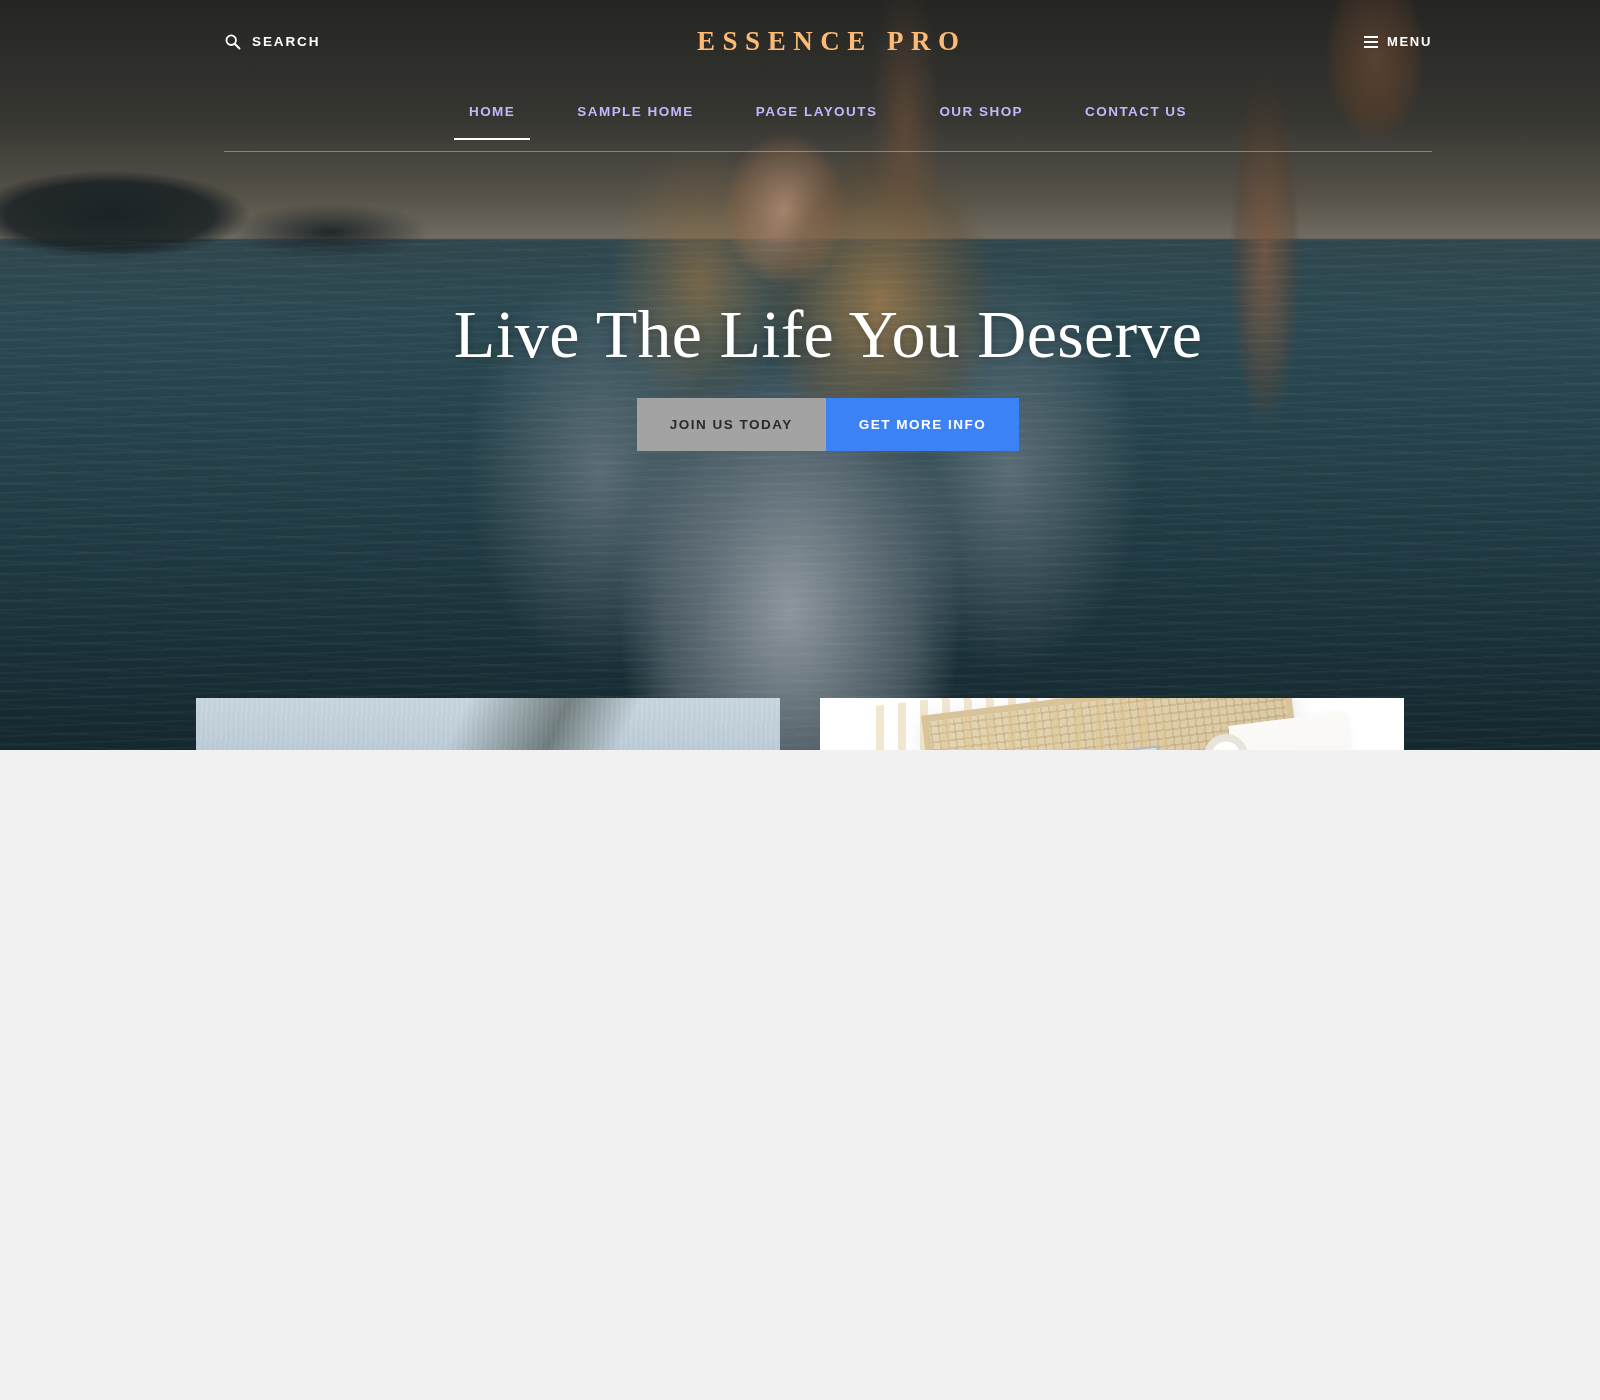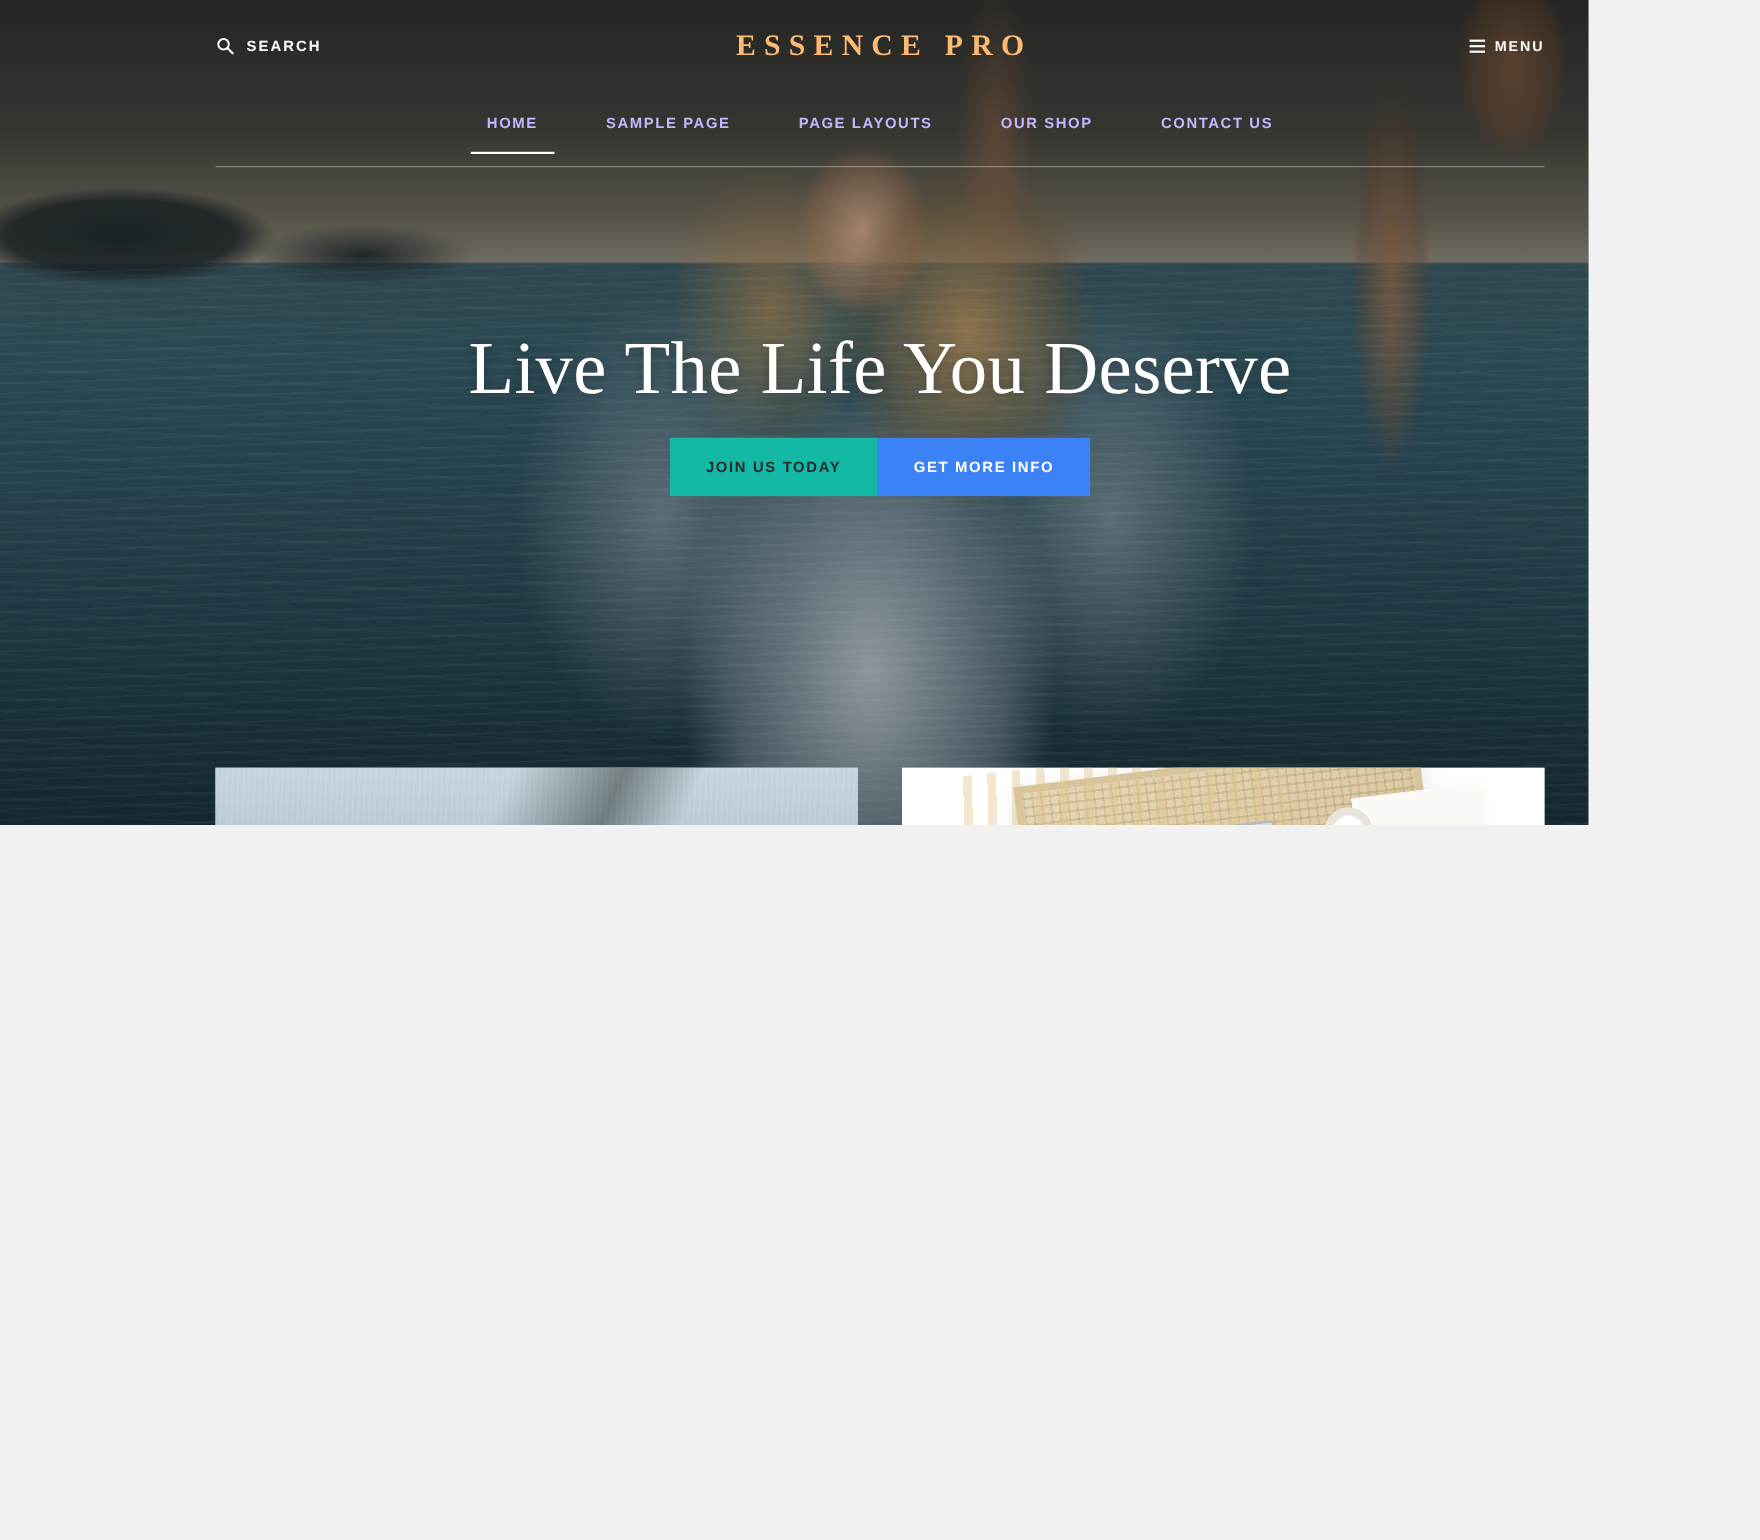--- a/index.html
+++ b/index.html
@@ -7,24 +7,25 @@
   body {
     font-family: "Liberation Sans", sans-serif;
     background:#f1f1f1;
     color:#333;
     -webkit-font-smoothing:antialiased;
   }
 
   
   .hero{
     position:relative;
-    width:1444px;
+    width:1600px;
     height:750px;
     overflow:hidden;
     background:#2b3338;
+    padding-left:28px;
   }
   
   .hero-photo{
     position:absolute; inset:0;
     background:
       
       radial-gradient(ellipse 70px 120px at 1375px 55px, rgba(150,106,72,.95) 0%, rgba(120,84,58,.6) 55%, rgba(0,0,0,0) 72%),
       radial-gradient(ellipse 46px 230px at 1265px 250px, rgba(148,104,74,.80) 0%, rgba(110,78,56,.35) 60%, rgba(0,0,0,0) 78%),
       radial-gradient(ellipse 46px 200px at 905px 120px, rgba(150,108,78,.70) 0%, rgba(0,0,0,0) 76%),
       
@@ -132,21 +133,21 @@
     margin-top:29px;
     display:flex; justify-content:center; align-items:stretch; gap:0;
   }
   .btn{
     border:none; cursor:pointer;
     font-family:"Liberation Sans", sans-serif;
     font-size:13.5px; font-weight:700; letter-spacing:1.5px;
     padding:0 33px; height:53px; line-height:53px;
     white-space:nowrap;
   }
-  .btn-light{ background:#14b8a6; color:#2a2a2a; }
+  .btn-light{ background:#a3a3a3; color:#2a2a2a; }
   .btn-gold{ background:#3b82f6; color:#fff; }
 
   
   .grid{
     position:absolute; top:698px; left:196px;
     width:1208px;
     display:flex; gap:40px;
   }
   .card{
     width:584px;
@@ -258,21 +259,21 @@
             <i></i>
             <i></i>
             <i></i>
           </span>
         <span class="lbl">MENU</span>
       </div>
     </div>
 
     <div class="nav">
       <a class="nav-item active">HOME</a>
-      <a class="nav-item">SAMPLE PAGE</a>
+      <a class="nav-item">SAMPLE HOME</a>
       <a class="nav-item">PAGE LAYOUTS</a>
       <a class="nav-item">OUR SHOP</a>
       <a class="nav-item">CONTACT US</a>
     </div>
 
     <div class="hero-copy">
       <h1 class="hero-title">Live The Life You Deserve</h1>
       <div class="hero-btns">
         <button class="btn btn-light">JOIN US TODAY</button>
         <button class="btn btn-gold">GET MORE INFO</button>

